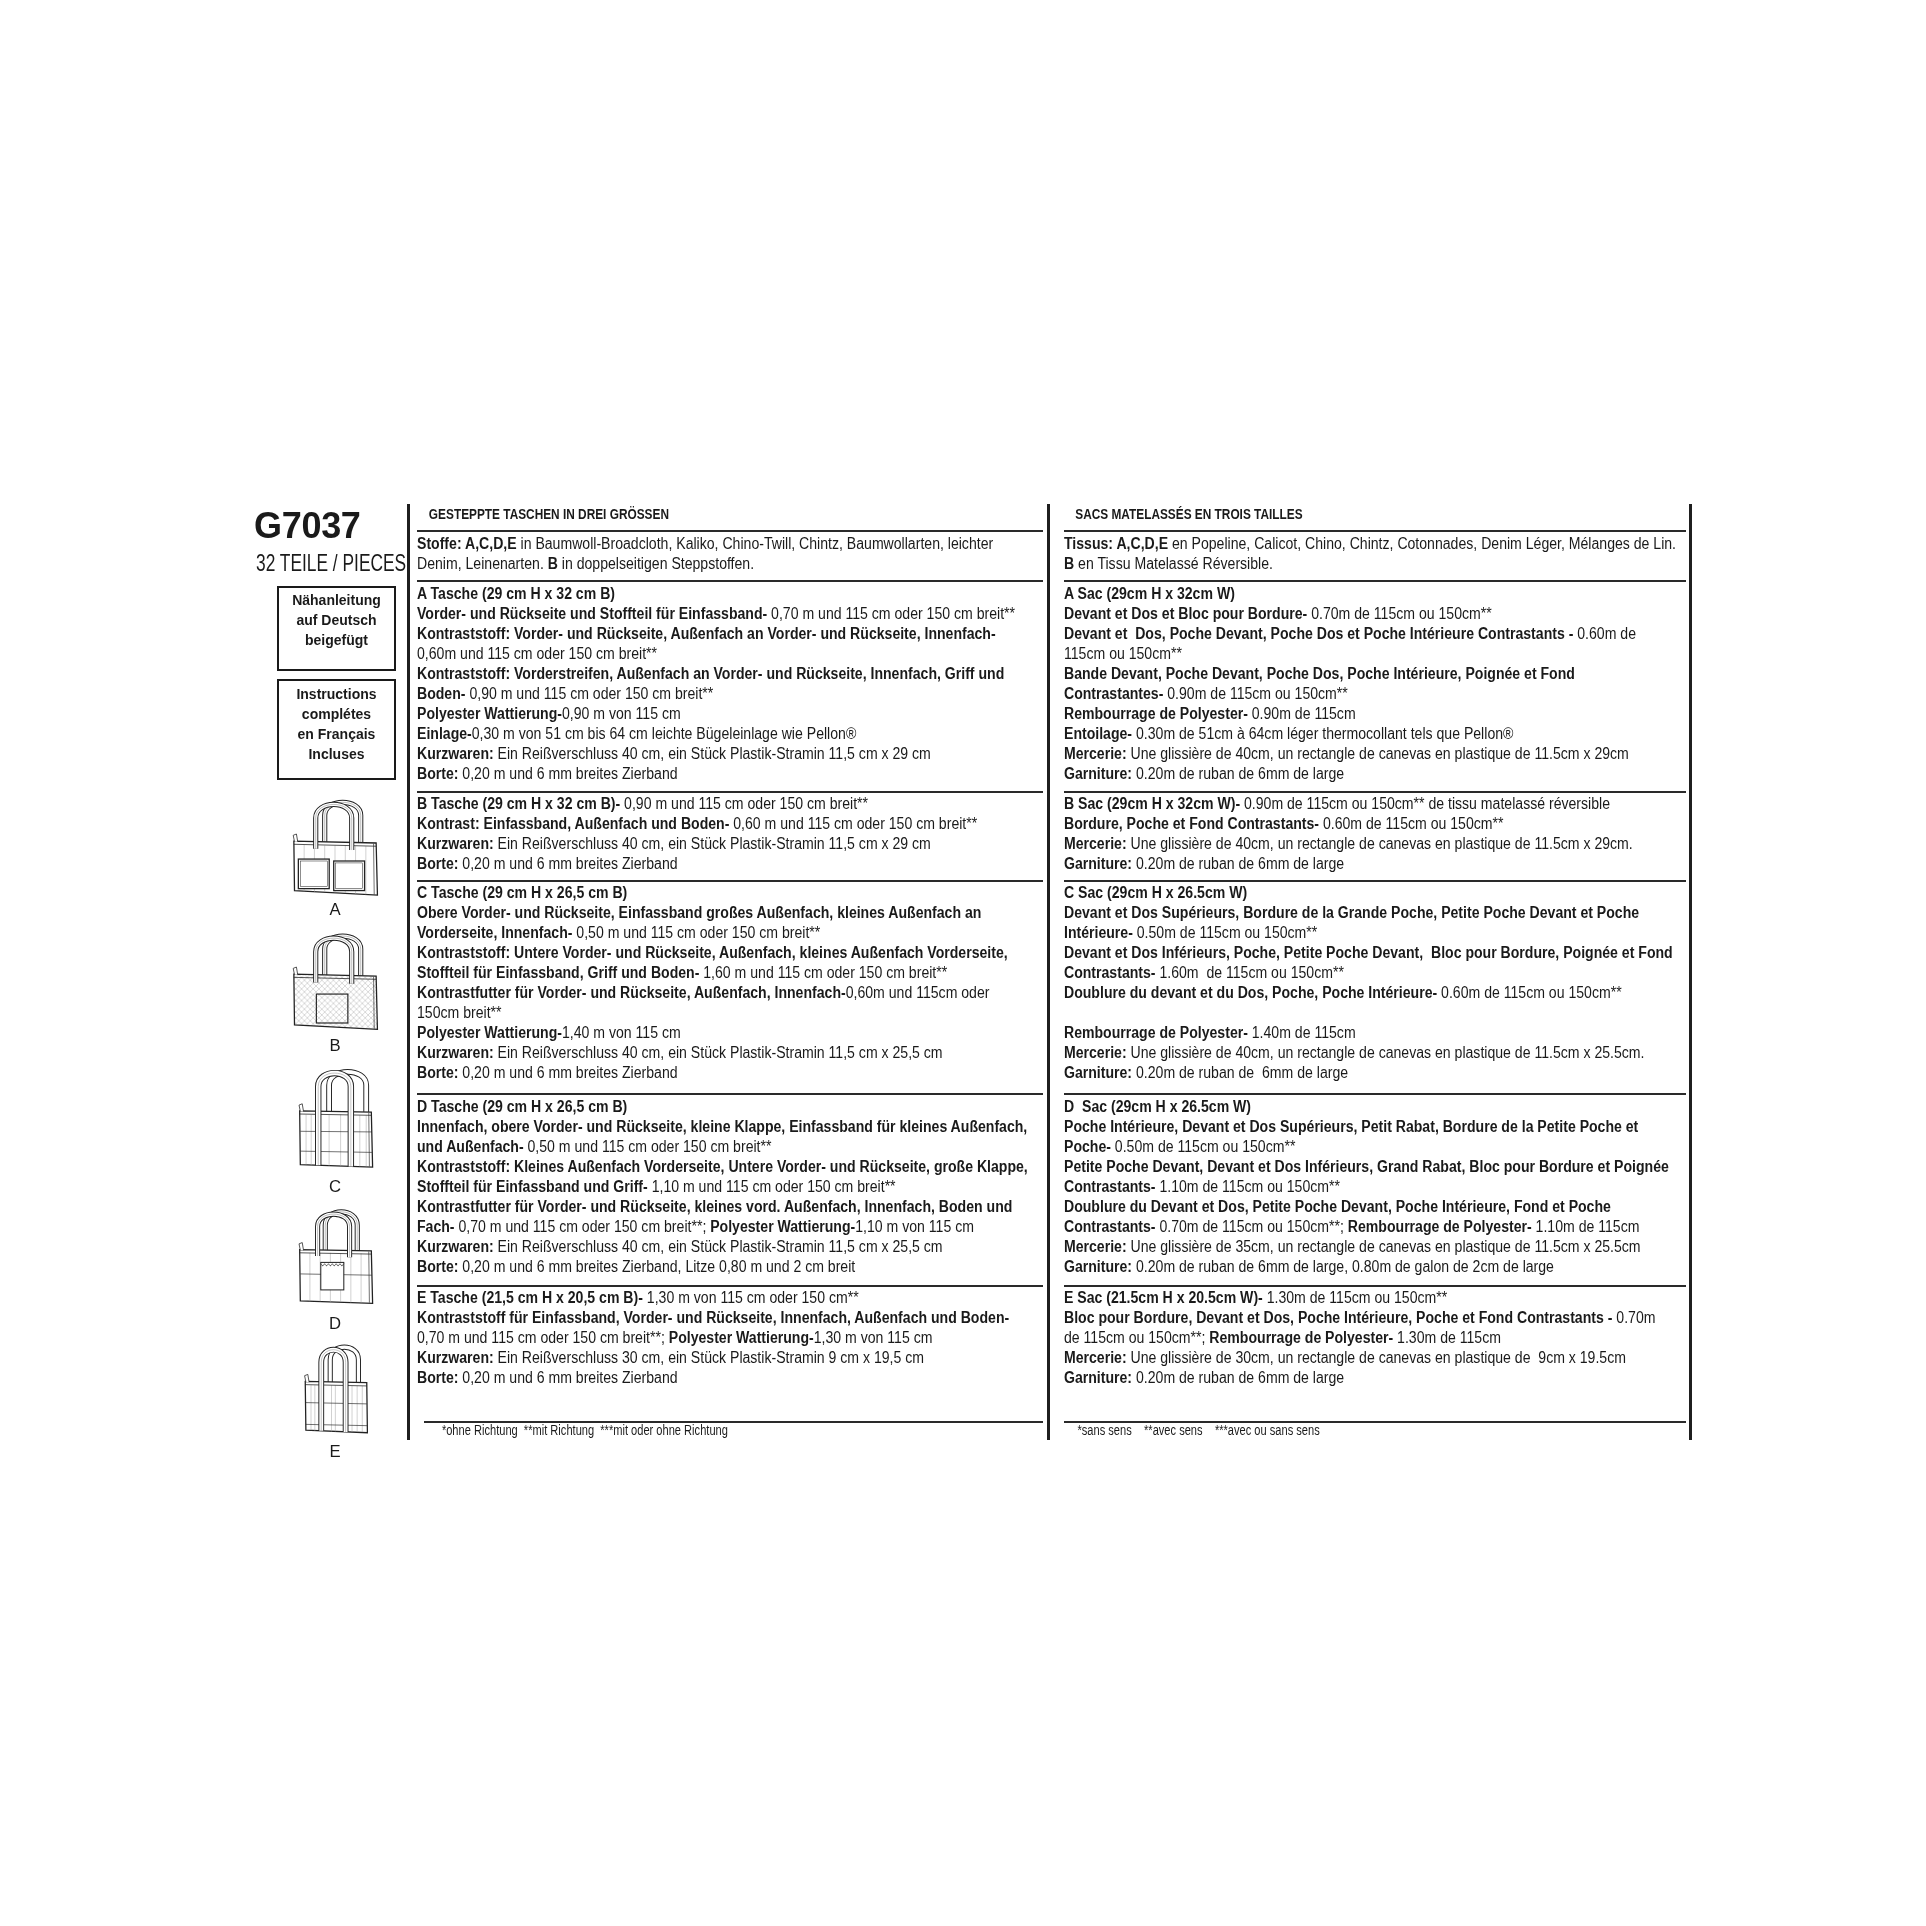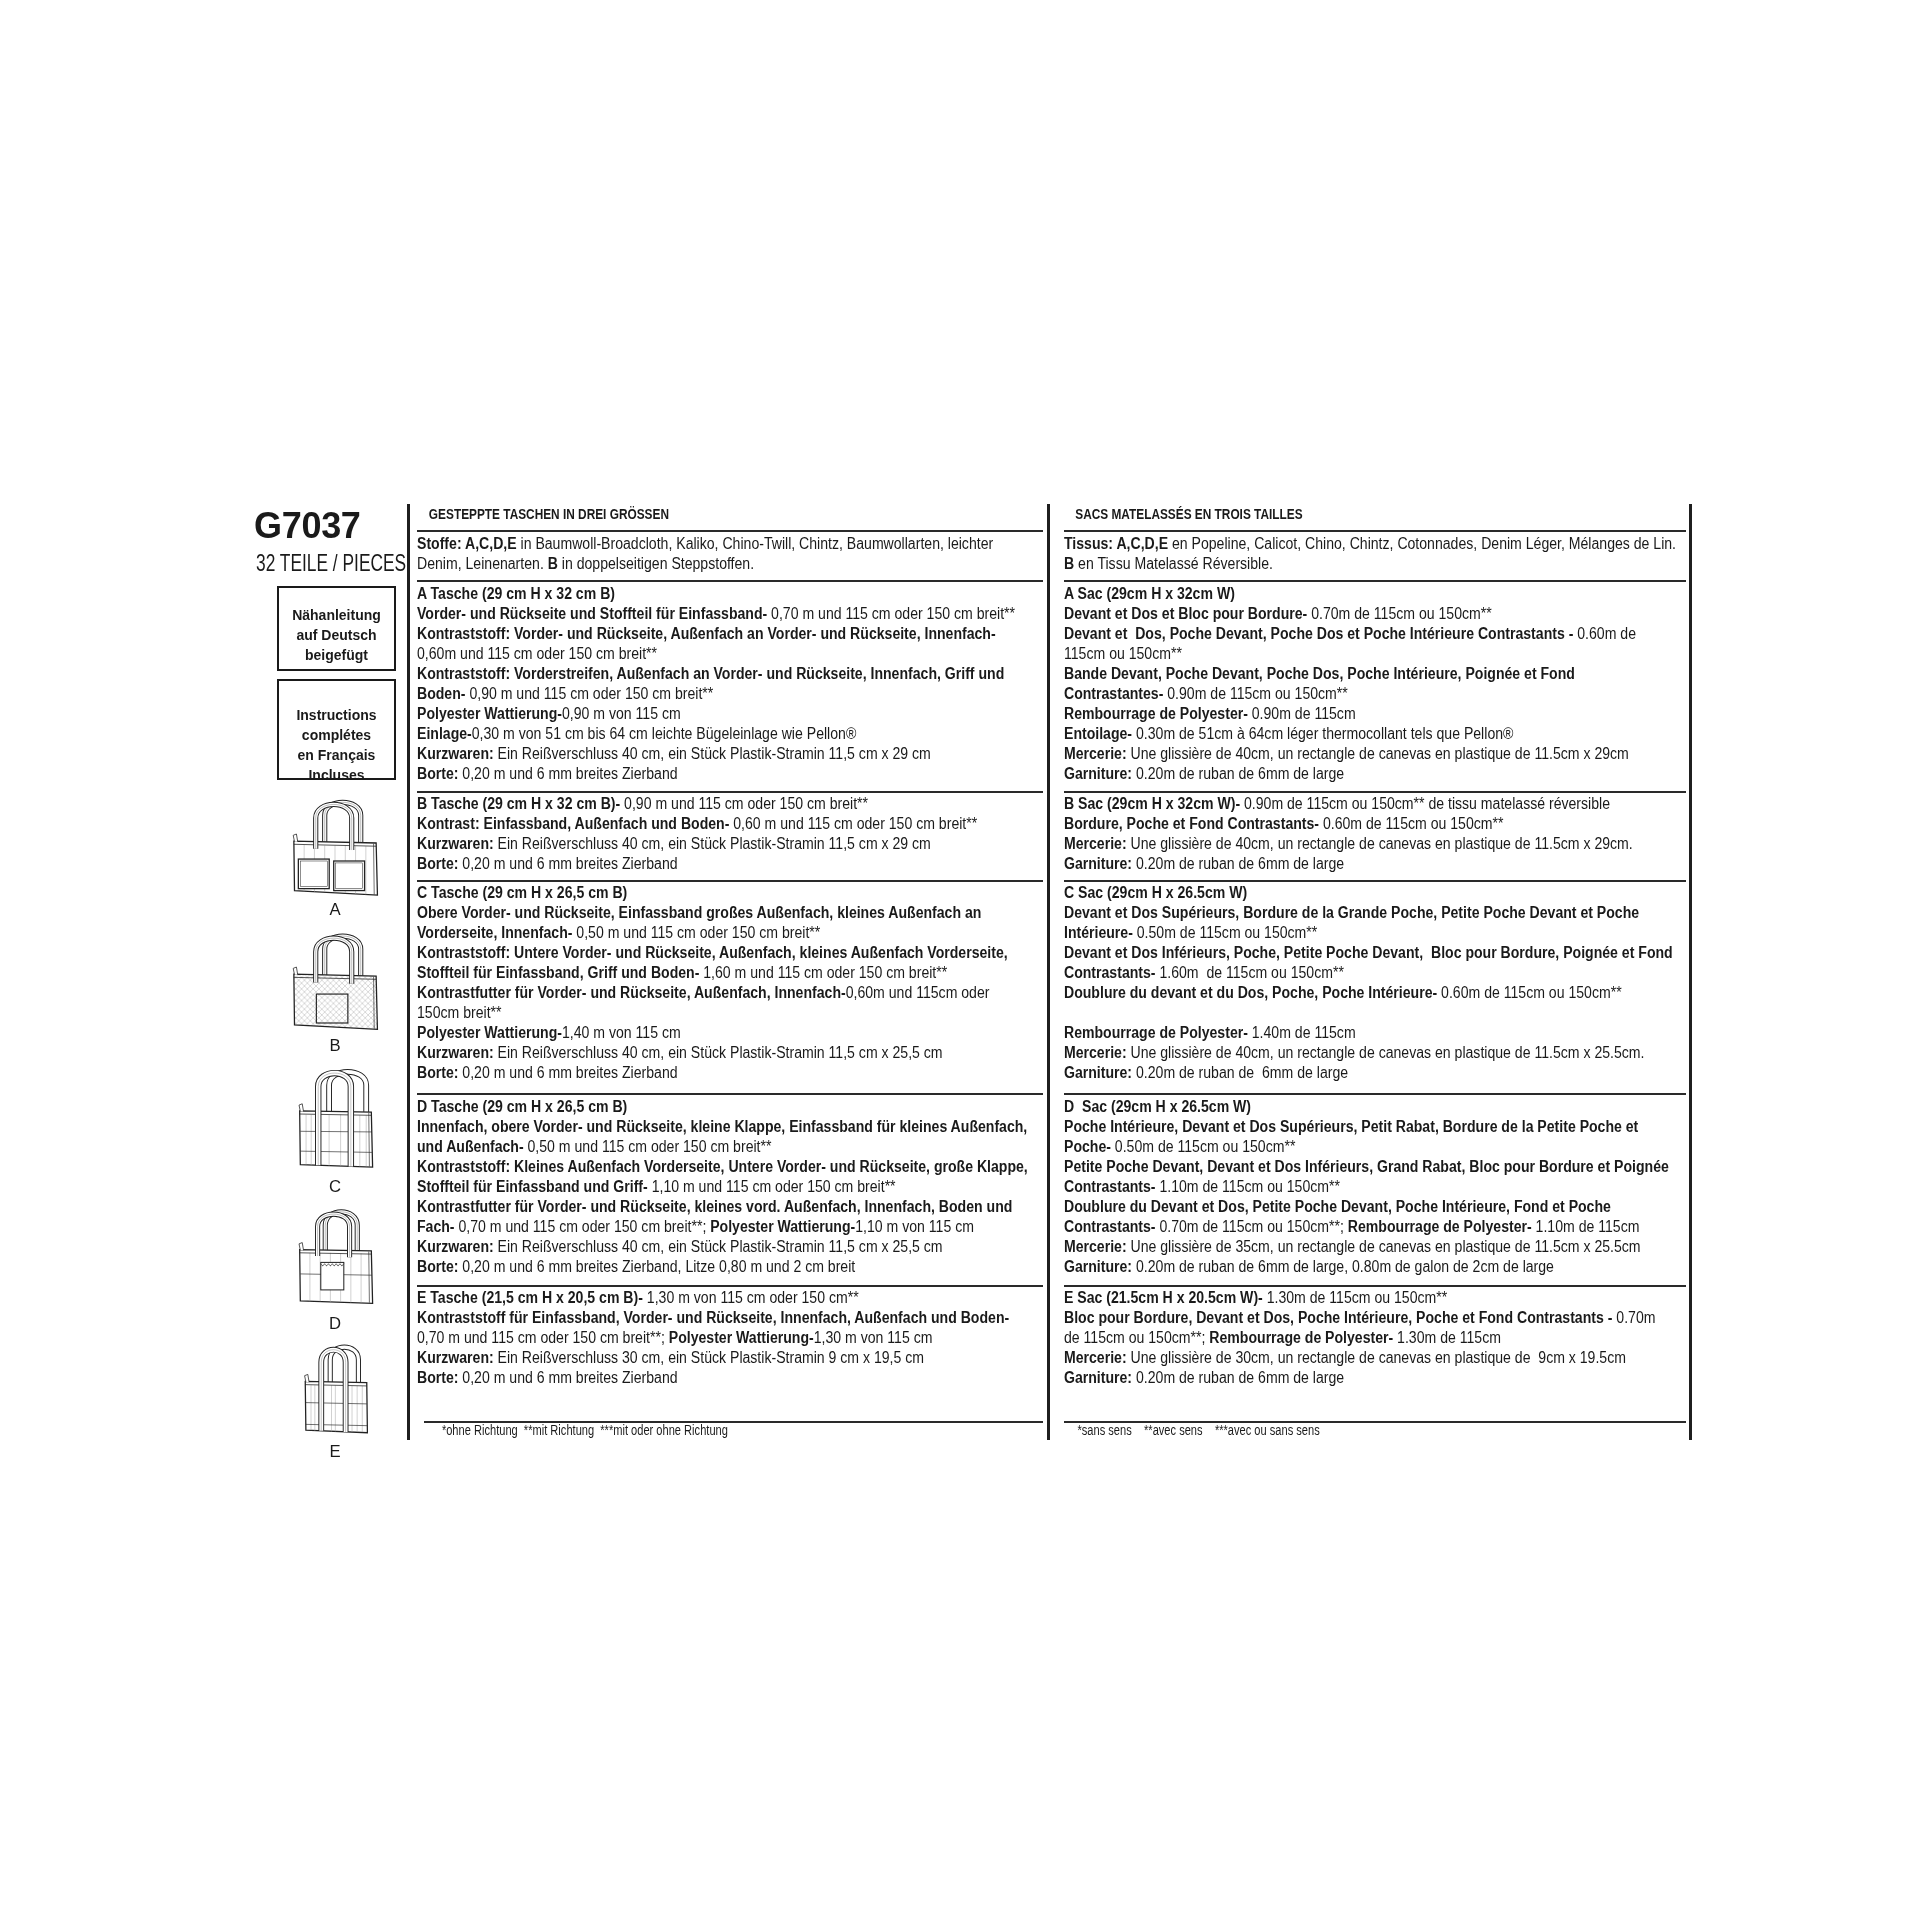--- a/index.html
+++ b/index.html
@@ -3,22 +3,22 @@
 <meta charset="utf-8">
 <style>
 *{box-sizing:border-box;margin:0;padding:0}
 html,body{width:1926px;height:1926px;background:#ffffff;overflow:hidden}
 body{position:relative;font-family:"Liberation Sans",sans-serif;color:#1a1a1a}
 .abs{position:absolute}
 .pnum{left:254px;top:503px;font-size:36px;font-weight:bold;line-height:46px;white-space:nowrap;letter-spacing:-0.3px}
 .pieces{left:256px;top:551px;font-size:24px;line-height:24px;white-space:nowrap;transform:scaleX(.723);transform-origin:0 0}
 .notice{left:277px;width:119px;border:2.6px solid #1a1a1a;text-align:center}
 .notice .nl{display:block;font-size:15.4px;font-weight:bold;line-height:20px;white-space:nowrap;transform:scaleX(.91)}
-.de-notice{top:586px;height:85px;padding-top:17px}
-.fr-notice{top:679px;height:101px;padding-top:24px}
+.de-notice{top:586px;height:85px;padding-top:2px}
+.fr-notice{top:679px;height:101px;padding-top:3px}
 .vlabel{left:319px;width:32px;text-align:center;font-size:16.7px;line-height:16.7px}
 .vline{position:absolute;top:504px;height:936px;width:2.6px;background:#1f1f1f}
 .col{position:absolute;top:504px;height:936px}
 .col-de{left:417px;width:626px}
 .col-fr{left:1064px;width:622px}
 .rule{position:absolute;left:0;right:0;height:1.9px;background:#2a2a2a}
 .blk{position:absolute;left:0;font-size:16px;line-height:20px;transform:scaleX(.88);transform-origin:0 0}
 .ln{height:20px;white-space:pre}
 .b{font-weight:bold}
 .title{font-weight:bold;font-size:14.8px;line-height:20px;white-space:pre;transform:scaleX(.91)}

